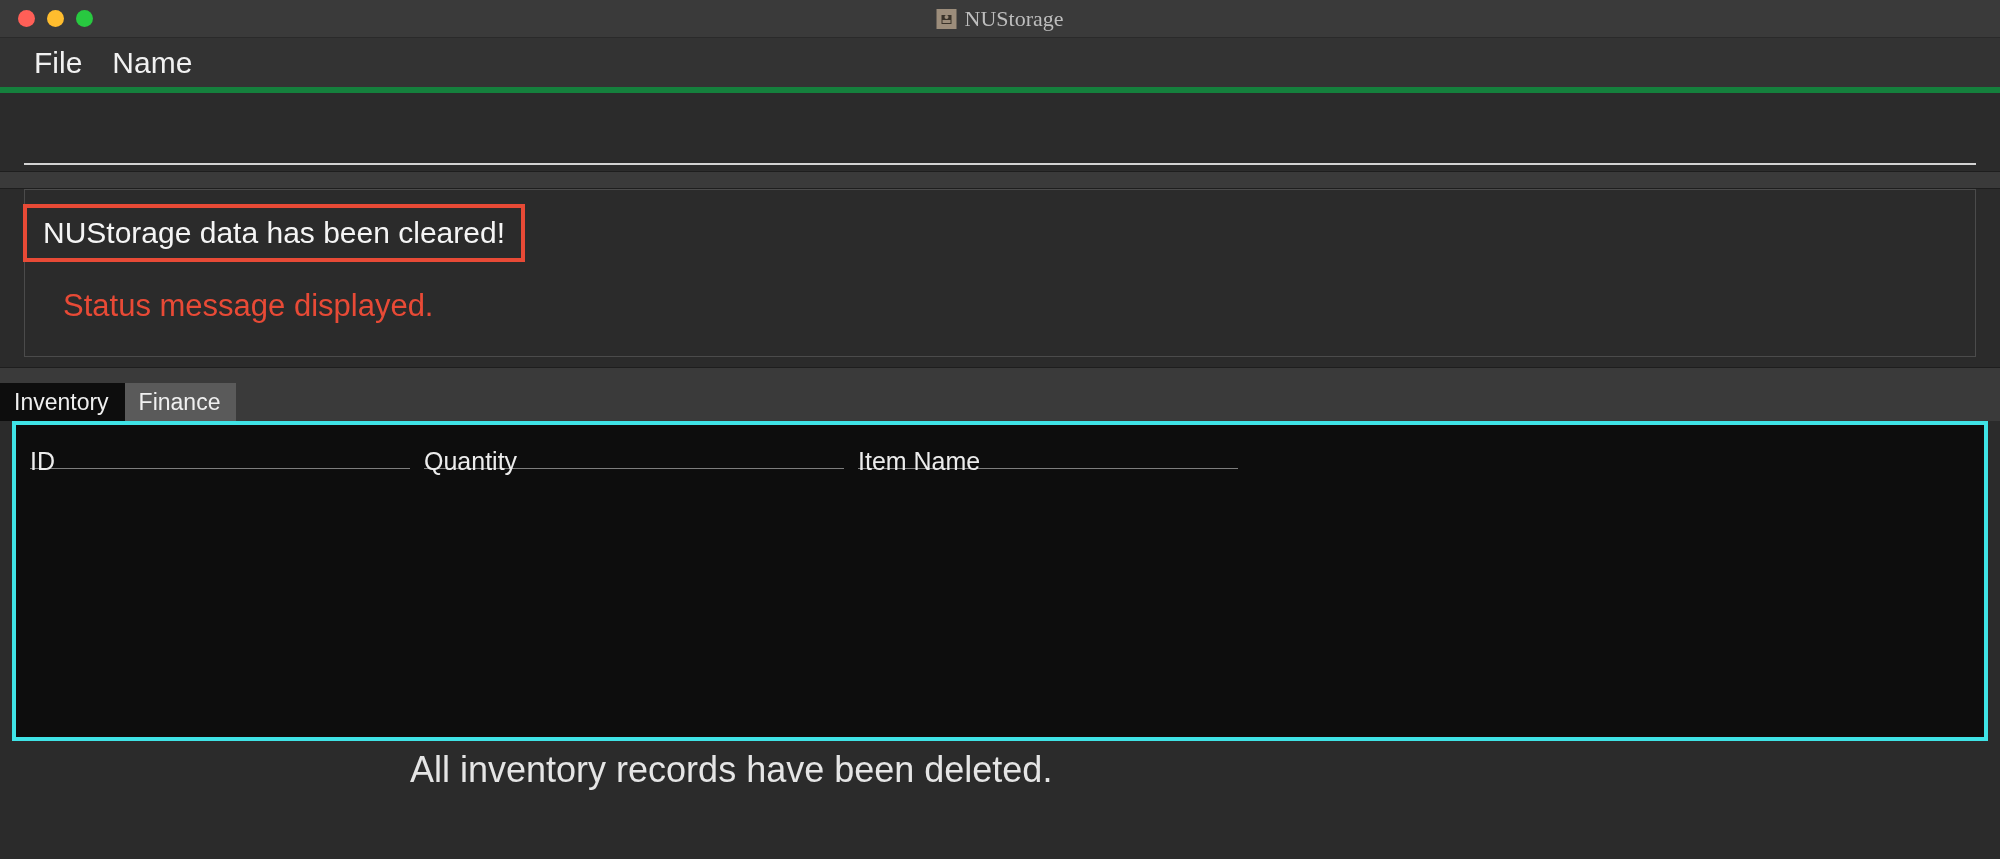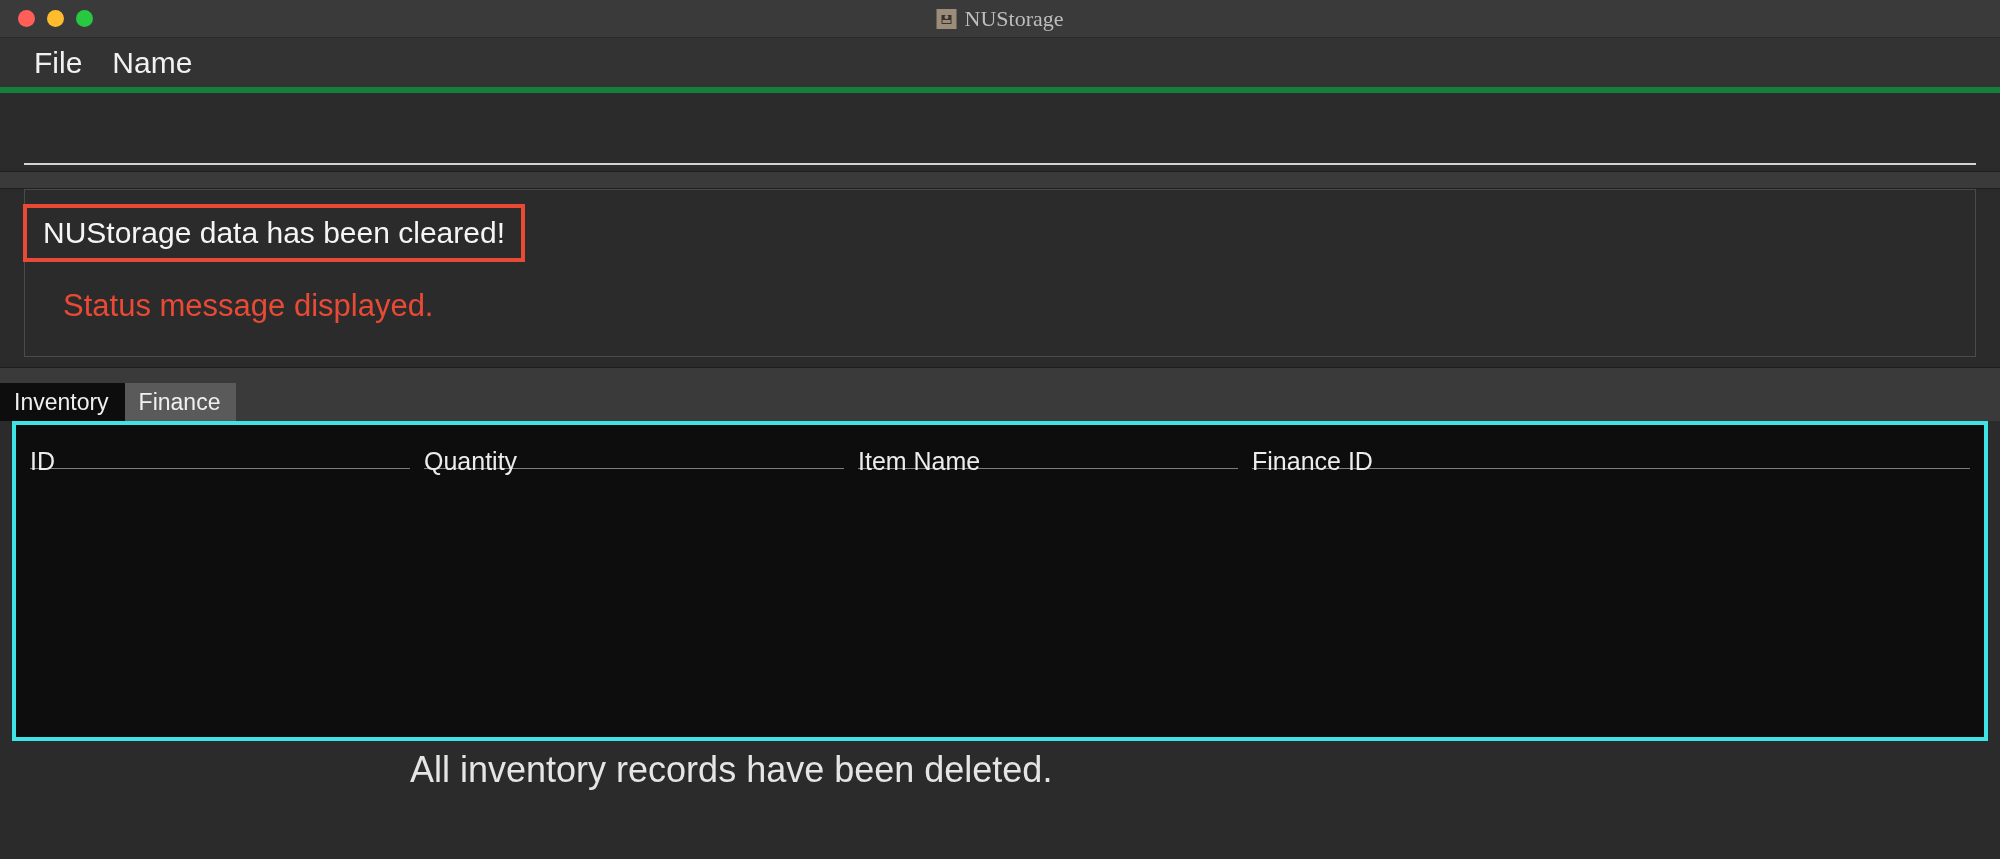--- a/index.html
+++ b/index.html
@@ -228,18 +228,17 @@
   <div class="tab inactive">
     <span>Finance</span>
   </div>
 </div>
 
 <div class="table-wrap">
   <div class="table-header">
     <div class="col col-id">ID</div>
     <div class="col col-qty">Quantity</div>
     <div class="col col-name">Item Name</div>
-    <div class="col col-fin">Finance ID</div>
   </div>
   <div class="table-body"></div>
 </div>
 
 <div class="annotation-cyan">All inventory records have been deleted.</div>
 
 </body></html>

